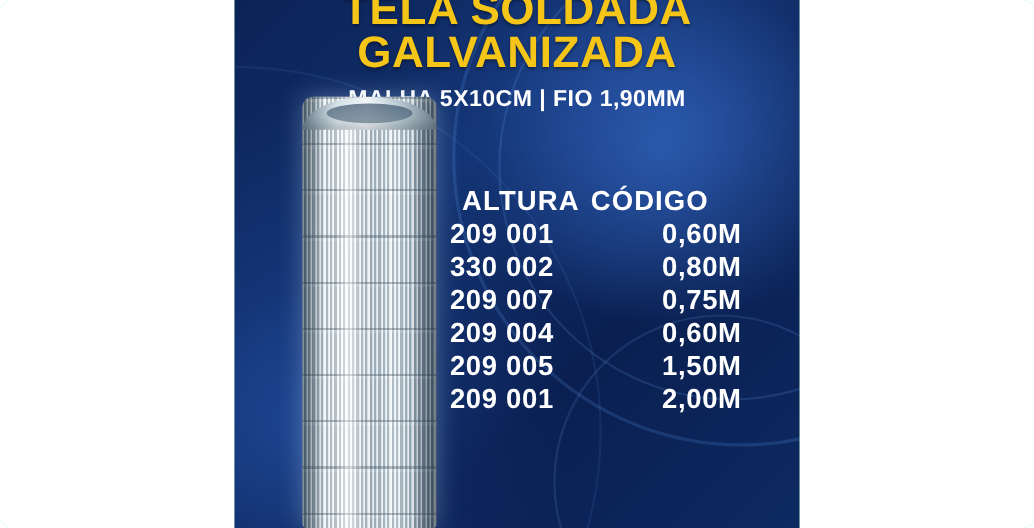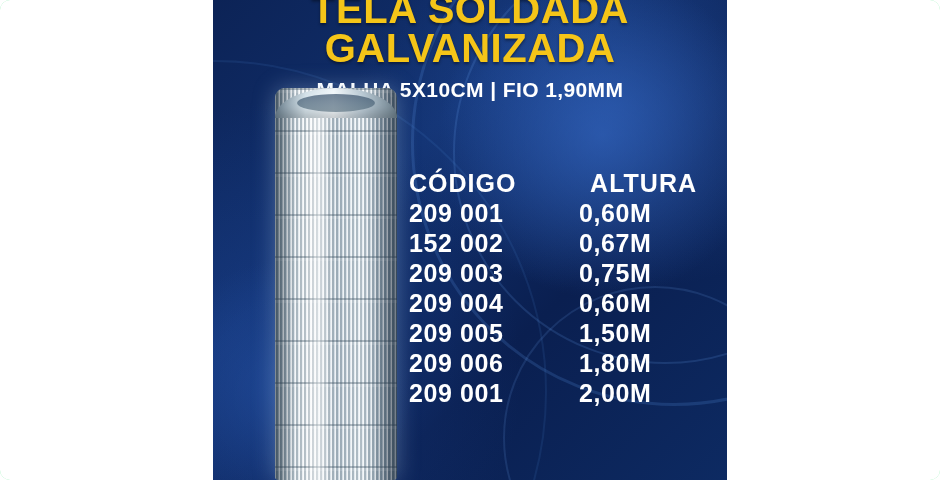--- a/index.html
+++ b/index.html
@@ -221,21 +221,21 @@
     letter-spacing: 1px;
   }
   .cell {
     font-size: 25px;
     font-weight: bold;
     color: #ffffff;
     letter-spacing: 0.6px;
     white-space: pre;
   }
   .cell.code { width: 160px; text-align: left; }
-  .cell.height { width: 118px; text-align: left; }
+  .cell.height { width: 118px; text-align: center; }
   .thead .cell.code { text-align: left; }
   .thead .cell.height { text-align: right; }
 </style>
 </head>
 <body>
 
 <div id="canvas">
 
   <div class="banner">
     <div class="glow g1"></div>
@@ -259,47 +259,43 @@
         <div class="roll-shade-l"></div>
         <div class="roll-shade-r"></div>
         <div class="roll-top">
           <div class="roll-top-inner"></div>
         </div>
       </div>
     </div>
 
     <div class="table">
       <div class="trow thead">
+        <div class="cell height">ALTURA</div>
         <div class="cell code">CÓDIGO</div>
-        <div class="cell height">ALTURA</div>
       </div>
 
       <div class="trow">
         <div class="cell code">209 001</div>
         <div class="cell height">0,60M</div>
       </div>
       <div class="trow">
-        <div class="cell code">152 002</div>
-        <div class="cell height">0,67M</div>
-      </div>
-      <div class="trow">
-        <div class="cell code">209 003</div>
+        <div class="cell code">330 002</div>
+        <div class="cell height">0,80M</div>
+      </div>
+      <div class="trow">
+        <div class="cell code">209 007</div>
         <div class="cell height">0,75M</div>
       </div>
       <div class="trow">
         <div class="cell code">209 004</div>
         <div class="cell height">0,60M</div>
       </div>
       <div class="trow">
         <div class="cell code">209 005</div>
         <div class="cell height">1,50M</div>
-      </div>
-      <div class="trow">
-        <div class="cell code">209 006</div>
-        <div class="cell height">1,80M</div>
       </div>
       <div class="trow">
         <div class="cell code">209 001</div>
         <div class="cell height">2,00M</div>
       </div>
     </div>
   </div>
 
   <div class="side-margin left"></div>
   <div class="side-margin right"></div>

